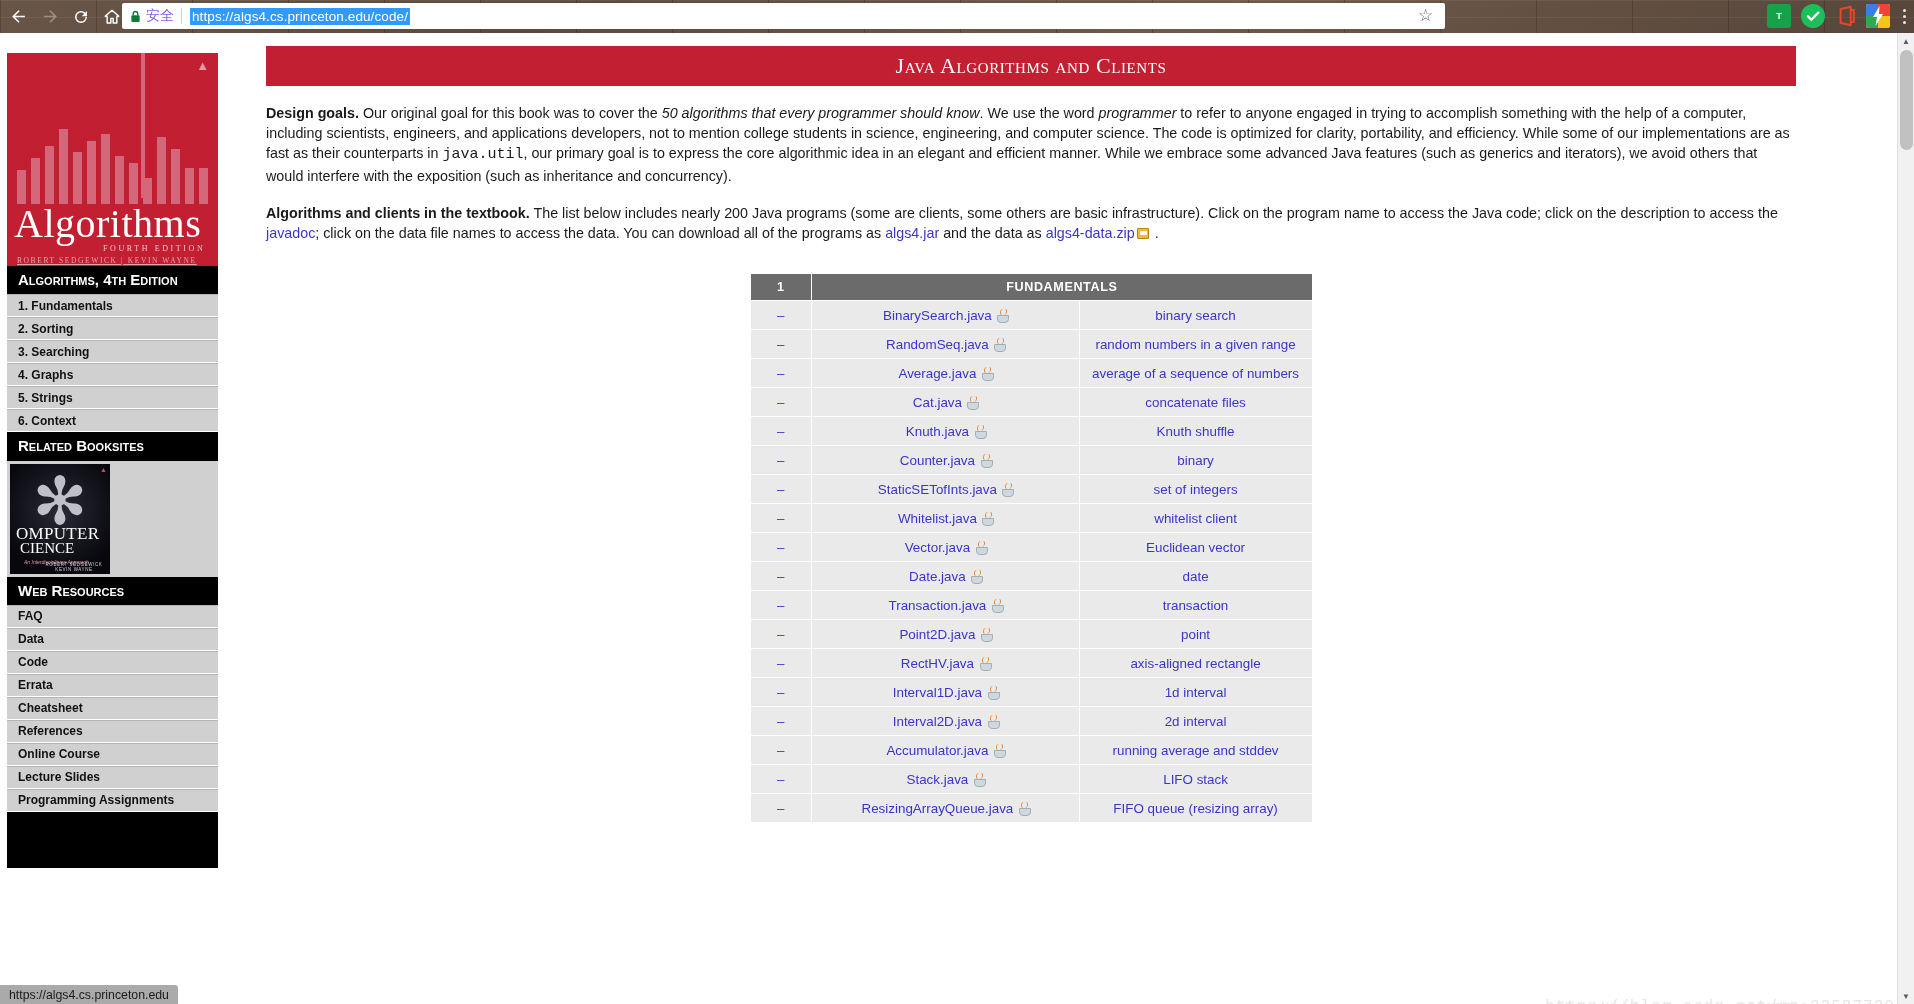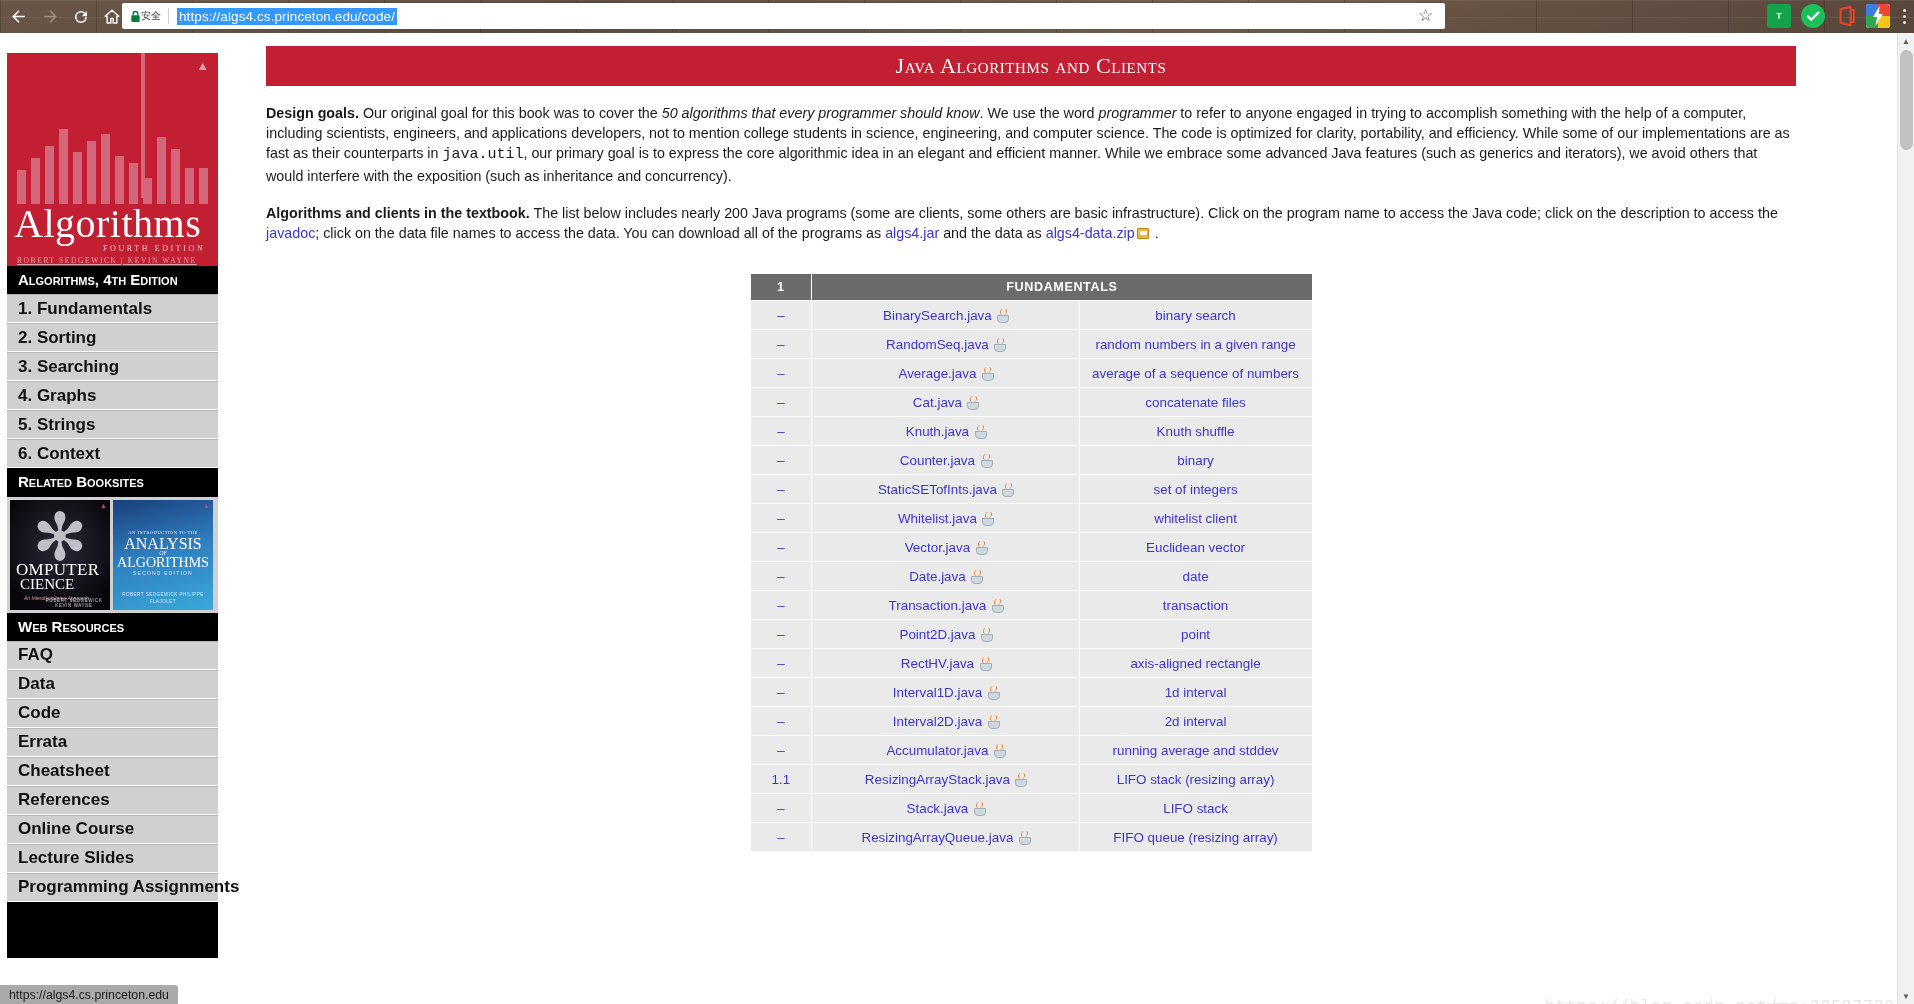--- a/index.html
+++ b/index.html
@@ -40,22 +40,22 @@
   #omnibox {
     position: absolute; left: 122px; top: 3px;
     width: 1323px; height: 26px;
     background: #ffffff;
     border-radius: 2px;
     display: flex; align-items: center;
     padding: 0 6px;
   }
   #lock-icon { margin-left: 2px; display:flex; align-items:center; }
   #secure-label {
-    color: #404040; font-size: 10px;
-    margin-right: 7px;
+    color: #8b5cf6; font-size: 14px;
+    margin-left: 5px; margin-right: 7px;
     white-space: nowrap;
   }
   #omnibox-sep {
     width: 1px; height: 16px; background: #d0d0d0; margin-right: 8px;
   }
   #url-text {
     font-size: 13.5px;
     color: #ffffff;
     background: #3399ff;
     padding: 1px 2px;
@@ -138,21 +138,21 @@
     font-variant: small-caps;
     padding:4px 0 4px 11px;
     line-height:1.35;
     width:211px;
   }
   .nav-item {
     background:#d0d0d0;
     border-bottom:1px solid #ffffff;
     border-top:1px solid #b5b5b5;
     color:#111111;
-    font-size:17px; font-weight:bold;
+    font-size:12px; font-weight:bold;
     padding:3.5px 0 3.5px 11px;
     width:211px;
     cursor:pointer;
     white-space:nowrap;
   }
   #booksites {
     display:flex; gap:3px;
     background:#d0d0d0;
     padding:3px;
     width:211px;
@@ -463,30 +463,20 @@
     <div class="sec-header">Related Booksites</div>
     <div id="booksites">
       <div class="booksite" id="bs-cs">
         <div class="web">✻</div>
         <div class="t1">OMPUTER</div>
         <div class="t2">CIENCE</div>
         <div class="t3">An Interdisciplinary Approach</div>
         <div class="t4">ROBERT SEDGEWICK  KEVIN WAYNE</div>
         <div class="bs-corner">▲</div>
       </div>
-      <div class="booksite" id="bs-aa">
-        <div class="wave"></div>
-        <div class="a1">AN INTRODUCTION TO THE</div>
-        <div class="a2">ANALYSIS</div>
-        <div class="a3">OF</div>
-        <div class="a4">ALGORITHMS</div>
-        <div class="a5">SECOND EDITION</div>
-        <div class="a6">ROBERT SEDGEWICK  PHILIPPE FLAJOLET</div>
-        <div class="bs-corner">▲</div>
-      </div>
     </div>
 
     <div class="sec-header">Web Resources</div>
     <div class="nav-item">FAQ</div>
     <div class="nav-item">Data</div>
     <div class="nav-item">Code</div>
     <div class="nav-item">Errata</div>
     <div class="nav-item">Cheatsheet</div>
     <div class="nav-item">References</div>
     <div class="nav-item">Online Course</div>
@@ -584,25 +574,20 @@
             <td class="num-col">–</td>
             <td class="prog-col"><a>Interval2D.java</a><span class="java-ico"></span></td>
             <td class="desc-col"><a>2d interval</a></td>
           </tr>
           <tr>
             <td class="num-col">–</td>
             <td class="prog-col"><a>Accumulator.java</a><span class="java-ico"></span></td>
             <td class="desc-col"><a>running average and stddev</a></td>
           </tr>
           <tr>
-            <td class="num-col">1.1</td>
-            <td class="prog-col"><a>ResizingArrayStack.java</a><span class="java-ico"></span></td>
-            <td class="desc-col"><a>LIFO stack (resizing array)</a></td>
-          </tr>
-          <tr>
             <td class="num-col">–</td>
             <td class="prog-col"><a>Stack.java</a><span class="java-ico"></span></td>
             <td class="desc-col"><a>LIFO stack</a></td>
           </tr>
           <tr>
             <td class="num-col">–</td>
             <td class="prog-col"><a>ResizingArrayQueue.java</a><span class="java-ico"></span></td>
             <td class="desc-col"><a>FIFO queue (resizing array)</a></td>
           </tr>
         </tbody>

